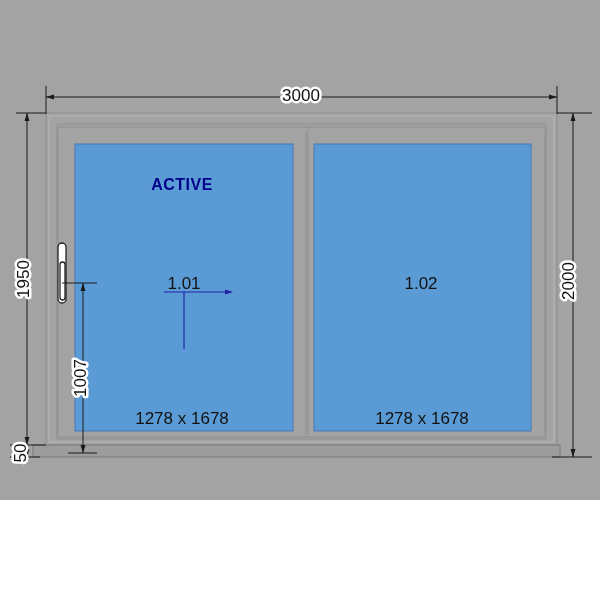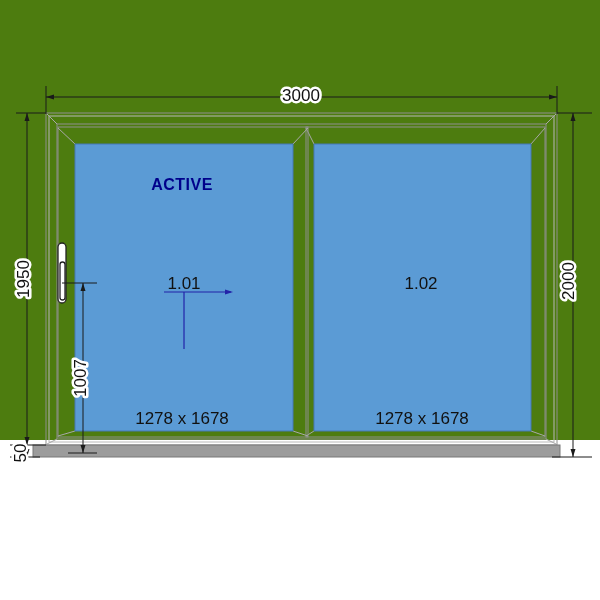--- a/index.html
+++ b/index.html
@@ -1,16 +1,16 @@
 <!DOCTYPE html>
 <html><head>
 <meta charset="utf-8">
 <style>
   html,body{margin:0;padding:0;background:#ffffff;width:600px;height:600px;overflow:hidden;}
-  #stage{position:relative;width:600px;height:440px;background:#4d7c0f;}
+  #stage{position:relative;width:600px;height:500px;background:#a3a3a3;}
   svg{display:block;}
   .frame{fill:none;stroke:#8f8f8f;stroke-width:1;}
   .frame2{fill:none;stroke:#b8b8b8;stroke-width:1;}
   .mitre{stroke:#a8a8a8;stroke-width:1;}
   .glass{stroke:#4679b8;stroke-width:1;}
   .sill{stroke:#787878;stroke-width:1;}
   .handle{fill:#ffffff;stroke:#222222;stroke-width:1.3;}
   .dim{stroke:#1a1a1a;stroke-width:1;}
   .arrow{fill:#1a1a1a;stroke:none;}
   .leaderline{stroke-width:1.2;fill:none;}

